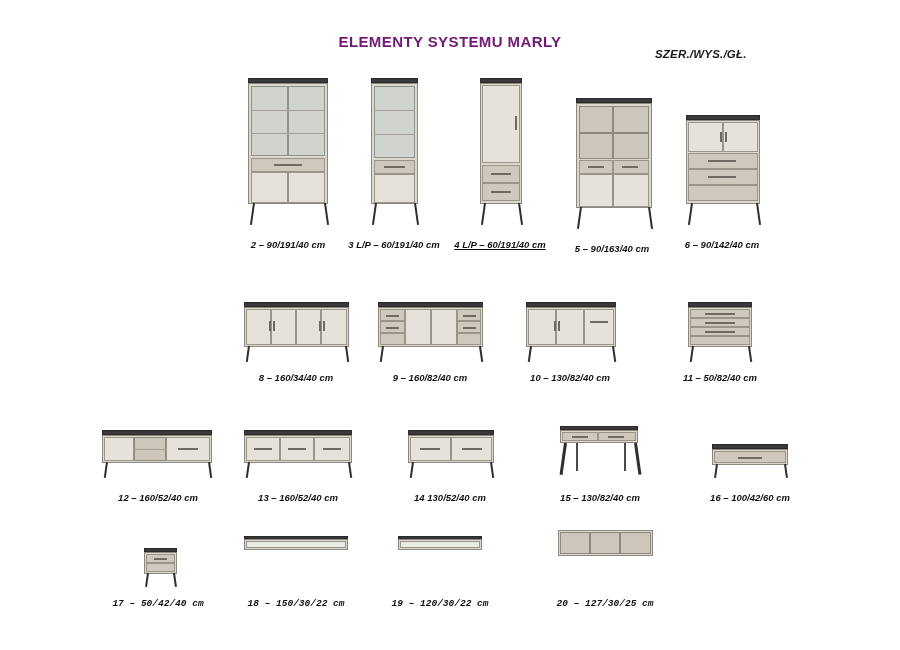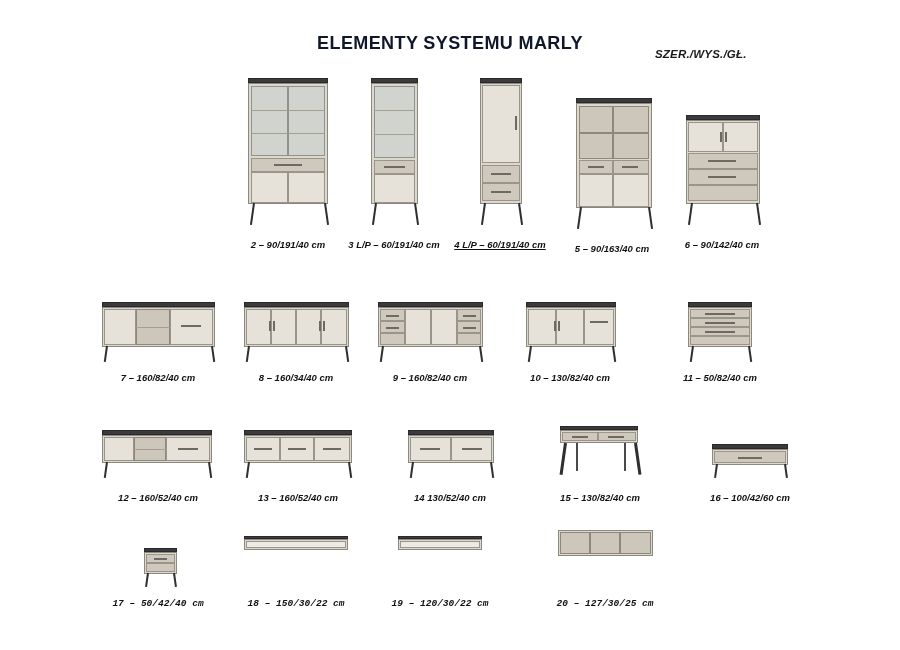--- a/index.html
+++ b/index.html
@@ -20,23 +20,23 @@
     width: 900px;
     height: 650px;
     background: #ffffff;
   }
   .title {
     position: absolute;
     top: 33px;
     left: 0;
     width: 900px;
     text-align: center;
-    font-size: 18px;
+    font-size: 15px;
     font-weight: bold;
-    color: #0f172a;
+    color: #701a75;
     letter-spacing: 0.4px;
   }
   .dims-legend {
     position: absolute;
     top: 48px;
     left: 655px;
     font-size: 11.5px;
     font-weight: bold;
     font-style: italic;
     color: #1a1a1a;
@@ -217,34 +217,20 @@
         <div class="handle" style="left:46px; top:106px; width:28px;"></div>
         <div class="leg slantl" style="left:29px; top:133px; height:22px;"></div>
         <div class="leg slantr" style="left:94px; top:133px; height:22px;"></div>
       </div>
       <div class="caption">6 – 90/142/40 cm</div>
     </div>
   </div>
 
   <div class="row" style="top:288px;height:110px;">
 
-    <div class="item" style="left:88px; top:0; width:140px;">
-      <div class="art" style="width:140px;height:80px;">
-        <div class="topslab" style="left:14px; top:14px; width:113px; height:5px;"></div>
-        <div class="body" style="left:14px; top:19px; width:113px; height:40px;"></div>
-        <div class="panel" style="left:16px; top:21px; width:32px; height:36px;"></div>
-        <div class="open" style="left:48px; top:21px; width:34px; height:36px;"></div>
-        <div class="shelfline" style="left:48px; top:39px; width:34px; height:1px;"></div>
-        <div class="panel" style="left:82px; top:21px; width:43px; height:36px;"></div>
-        <div class="handle" style="left:93px; top:37px; width:20px;"></div>
-        <div class="leg slantl" style="left:18px; top:58px; height:16px;"></div>
-        <div class="leg slantr" style="left:123px; top:58px; height:16px;"></div>
-      </div>
-      <div class="caption">7 – 160/82/40 cm</div>
-    </div>
 
     <div class="item" style="left:226px; top:0; width:140px;">
       <div class="art" style="width:140px;height:80px;">
         <div class="topslab" style="left:18px; top:14px; width:105px; height:5px;"></div>
         <div class="body" style="left:18px; top:19px; width:105px; height:40px;"></div>
         <div class="panel" style="left:20px; top:21px; width:25px; height:36px;"></div>
         <div class="panel" style="left:45px; top:21px; width:25px; height:36px;"></div>
         <div class="panel" style="left:70px; top:21px; width:25px; height:36px;"></div>
         <div class="panel" style="left:95px; top:21px; width:26px; height:36px;"></div>
         <div class="handle v" style="left:43px; top:33px; height:10px;"></div>

